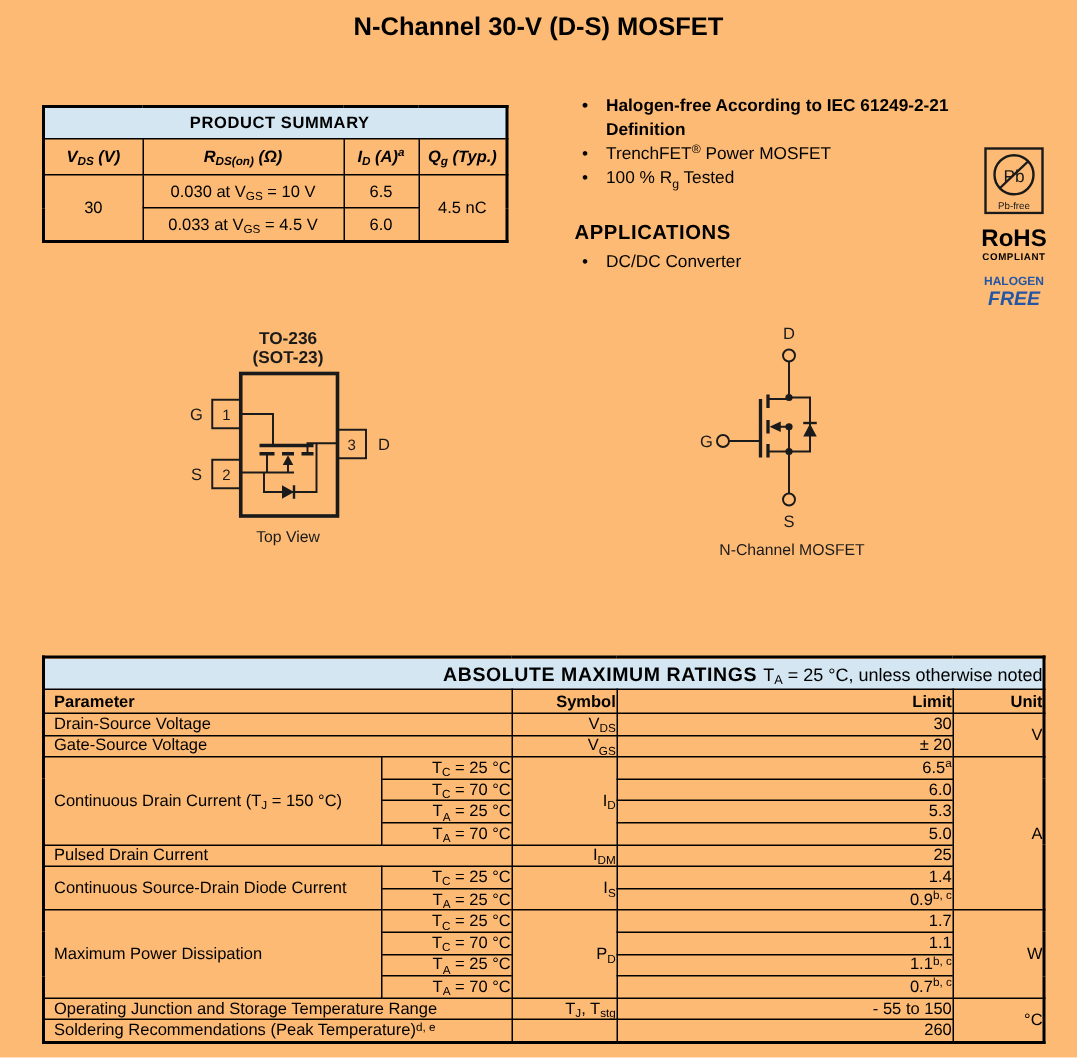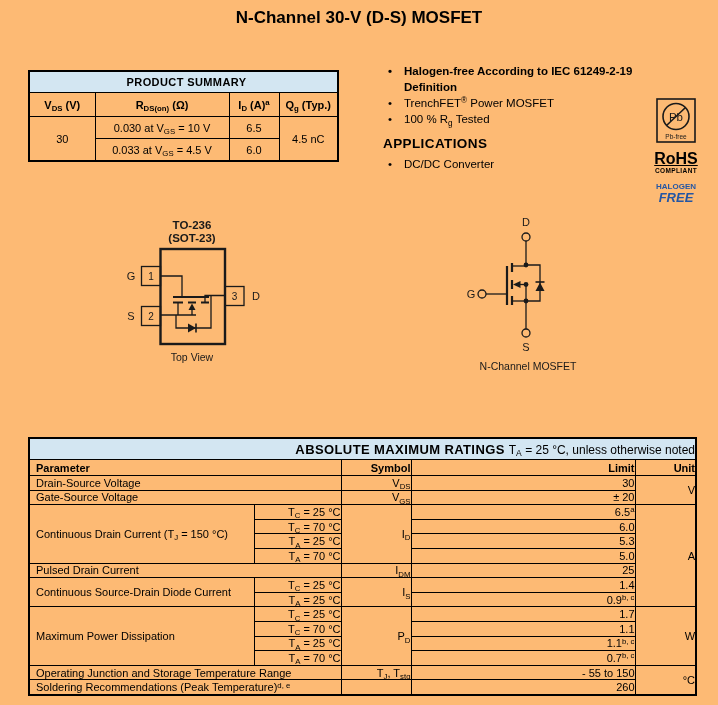--- a/index.html
+++ b/index.html
@@ -18,37 +18,37 @@
   table { border-collapse:collapse; table-layout:fixed; }
   th, td { overflow:hidden; }
 
   
   .ps { position:absolute; left:28px; top:70px; width:309px; border:2px solid #000; }
   .ps th, .ps td { border:1px solid #000; text-align:center; font-size:11px; padding:0; }
   .band {
     background:#d3e6f2; text-align:right; font-size:13px; font-weight:bold;
     height:18px; padding:1px 0 1px 6px !important; letter-spacing:0.4px;
   }
-  .ps .hdr th { height:23px; font-weight:bold; }
+  .ps .hdr th { height:23px; font-weight:bold;font-style:italic; }
   .ps td { height:21px; }
 
   
   .features { position:absolute; left:383px; top:63px; width:270px; }
   .features h2 { margin:0 0 5px 0; font-size:13.5px; font-weight:bold; letter-spacing:0.4px; }
   .features ul { margin:0 0 0 0; padding:0; list-style:none; }
   .features li {
     position:relative; padding-left:21px; font-size:11.5px; line-height:16px; margin:0;
   }
   .features li::before { content:"\2022"; position:absolute; left:5px; }
   .features li.bold { font-weight:bold; }
-  .features h2.apps { margin-top:9px; }
+  .features h2.apps { margin-top:20px; }
 
   
   .badges { position:absolute; left:652px; top:66px; width:48px; text-align:center;margin-top:32px; }
-  .badges .rohs { font-size:16px; font-weight:bold; margin-top:4px; line-height:16px;text-decoration:underline; }
+  .badges .rohs { font-size:16px; font-weight:bold; margin-top:4px; line-height:16px; }
   .badges .compliant { font-size:6.5px; font-weight:bold; letter-spacing:0.4px; line-height:8px; }
   .badges .halogen { font-size:8px; font-weight:bold; color:#2456a4; margin-top:7px; line-height:9px; }
   .badges .free { font-size:13px; font-weight:bold; font-style:italic; color:#2456a4; line-height:14px; }
 
   
   .pkg-svg { position:absolute; left:118px; top:218px; }
   .sym-svg { position:absolute; left:450px; top:210px; }
   .diag-line { stroke:#1a1a1a; fill:none; stroke-width:1.3; }
   .diag-thick { stroke:#1a1a1a; fill:none; stroke-width:2.4; }
   .diag-bar { stroke:#1a1a1a; fill:none; stroke-width:2.2; }
@@ -99,21 +99,21 @@
     </tr>
     <tr>
       <td>0.033 at V<sub>GS</sub> = 4.5 V</td>
       <td>6.0</td>
     </tr>
   </tbody>
     </table>
 
   <div class="features">
     <ul>
-      <li class="bold">Halogen-free According to IEC 61249-2-19 Definition</li>
+      <li class="bold">Halogen-free According to IEC 61249-2-21 Definition</li>
       <li>TrenchFET<sup>®</sup> Power MOSFET</li>
       <li>100 % R<sub>g</sub> Tested</li>
     </ul>
     <h2 class="apps">APPLICATIONS</h2>
     <ul>
       <li>DC/DC Converter</li>
     </ul>
   </div>
 
   <div class="badges">

